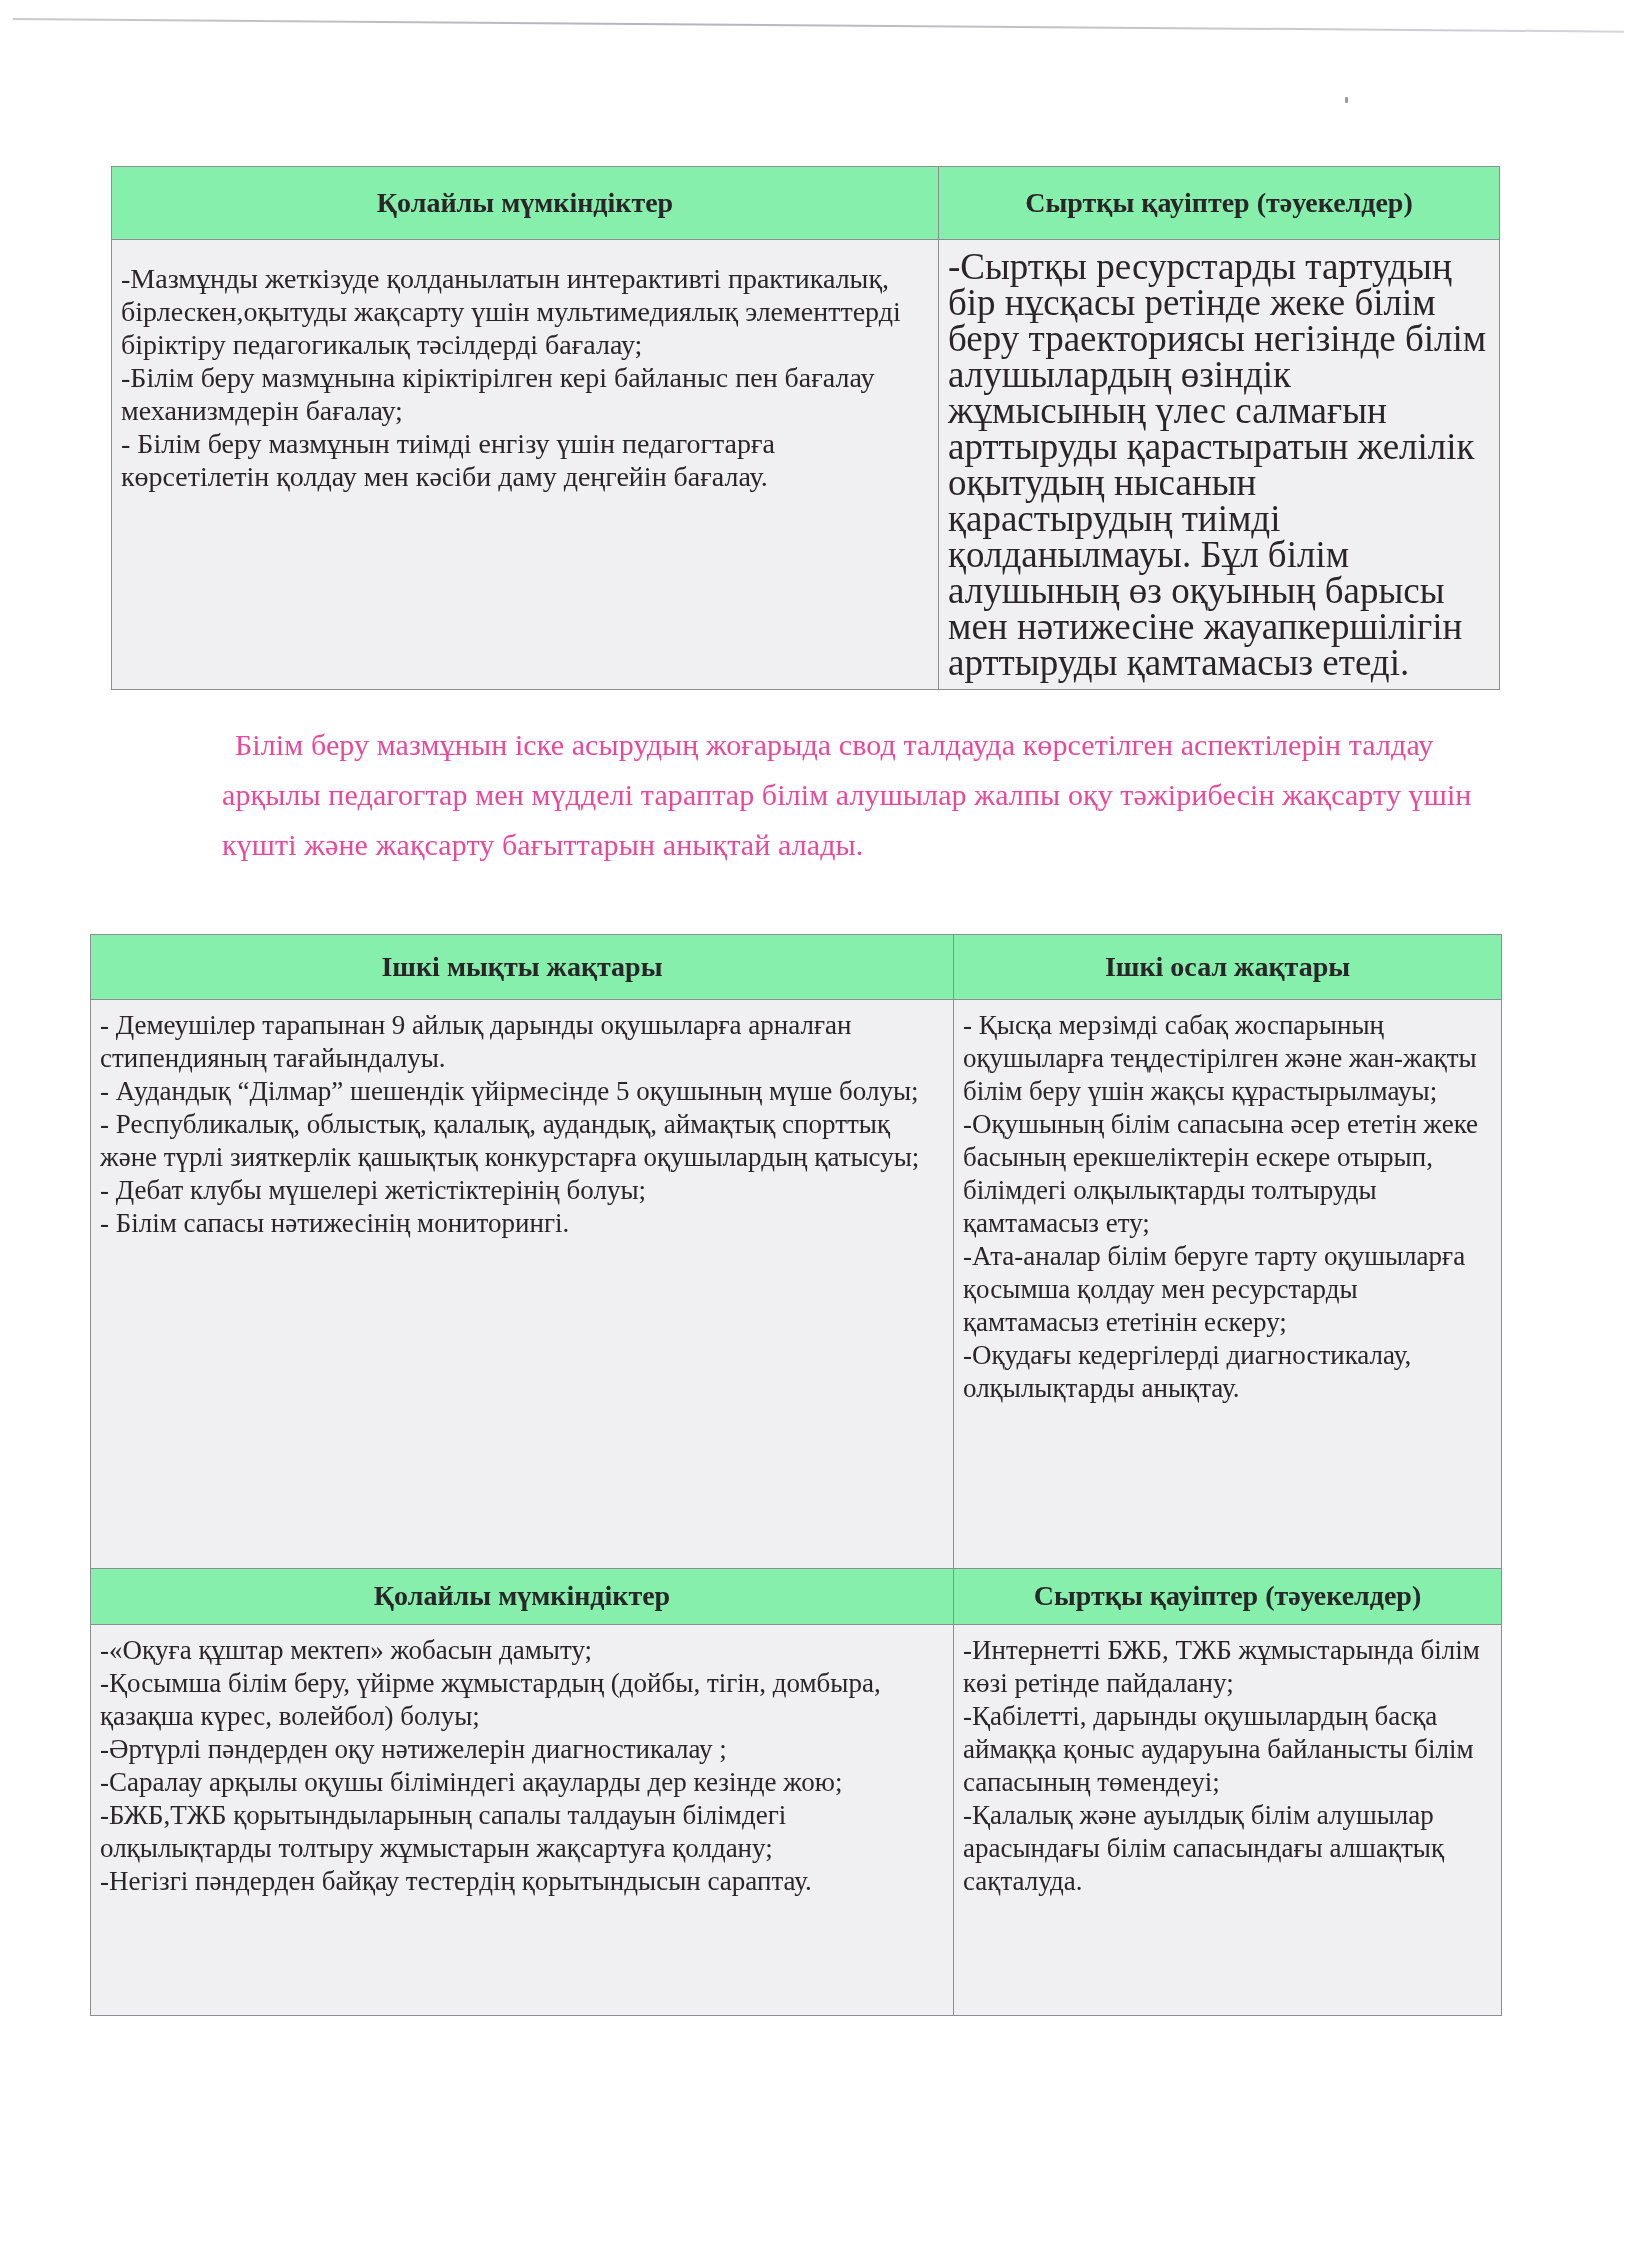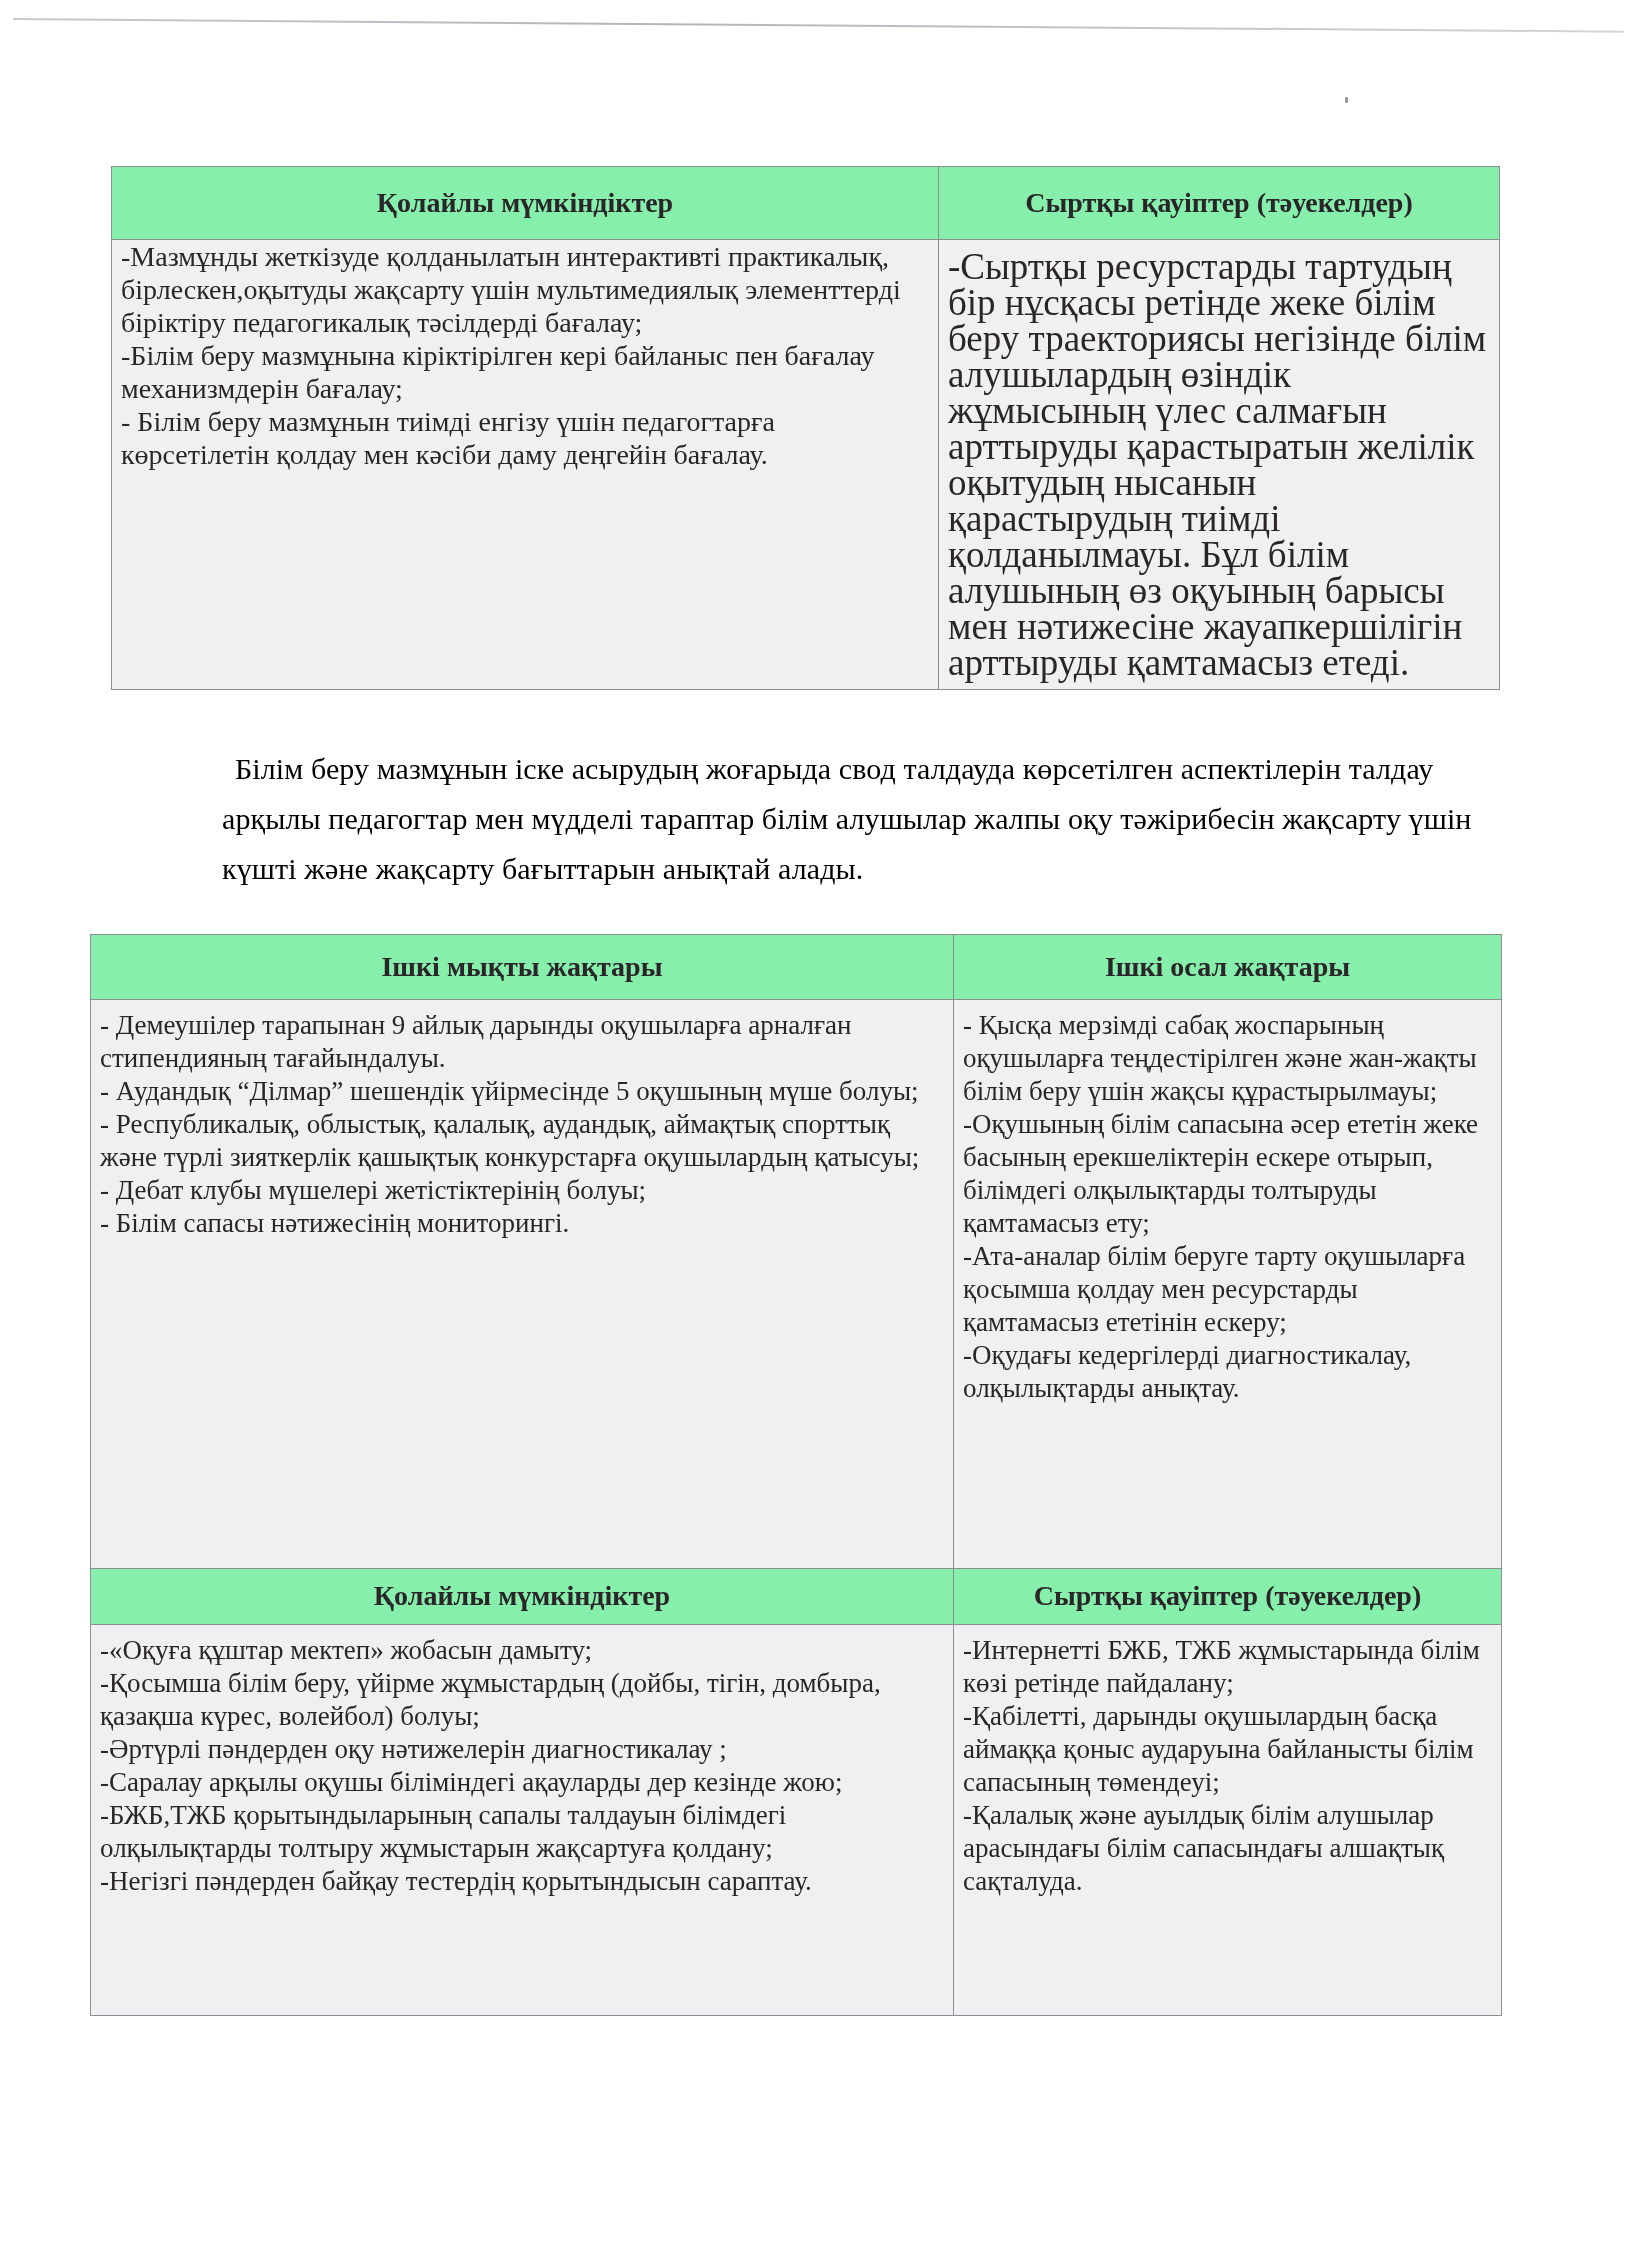--- a/index.html
+++ b/index.html
@@ -31,26 +31,26 @@
     font-size: 37px; line-height: 36px; padding: 9px 11.6px 7.7px 9px;
     background: #f0f0f2;
   }
   .cell p { margin: 0; }
 
   #t1 { left: 111px; top: 166px; width: 1388px; }
   #t1 col.c1 { width: 827px; }
   #t1 col.c2 { width: 561px; }
   #t1 .hdr { height: 70px; }
   #t1 .cell { height: 387px; }
-  #t1 .cell.left { font-size: 28px; line-height: 33px; padding-top: 0; }
+  #t1 .cell.left { font-size: 28px; line-height: 33px; padding-top: 22px; }
   #t1 .cell.right { line-height: 36px; }
 
   .para {
-    position: absolute; left: 222px; top: 744px; width: 1263px;
-    font-size: 30px; line-height: 50px; color: #000000;
+    position: absolute; left: 222px; top: 720px; width: 1263px;
+    font-size: 30px; line-height: 50px; color: #ec4899;
     text-indent: 13px; letter-spacing: 0.1px;
   }
 
   #t2 { left: 90px; top: 934px; width: 1411px; }
   #t2 col.c1 { width: 863px; }
   #t2 col.c2 { width: 548px; }
   #t2 .title {
     font-size: 33px; line-height: 43px; height: 89px; padding: 5.2px 19.3px 0;
     background: #e6e6e9; font-weight: bold; text-align: center;
   }

